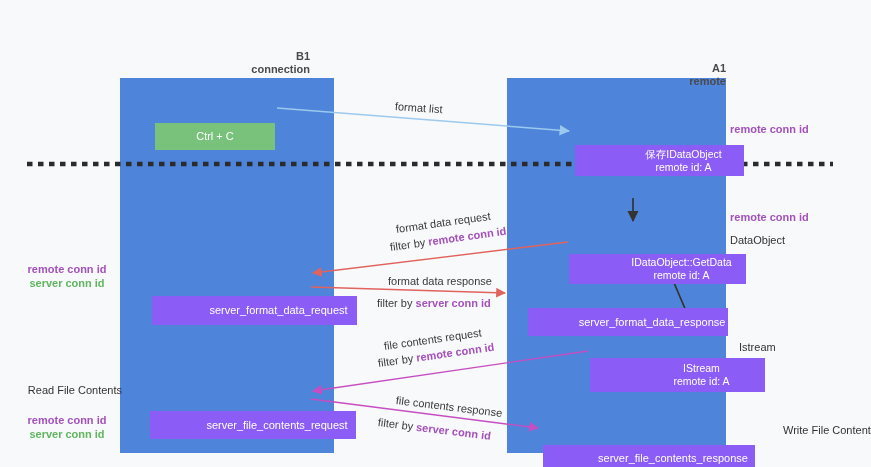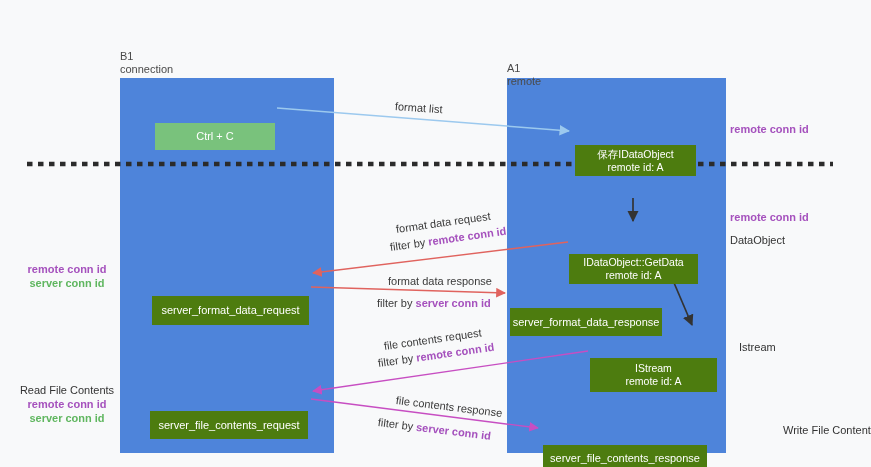--- a/index.html
+++ b/index.html
@@ -1,33 +1,33 @@
 <!DOCTYPE html>
 <html><head>
 <meta charset="utf-8">
 <style>
   html,body{margin:0;padding:0;background:#fff;font-family:"Liberation Sans",sans-serif;}
   .canvas{position:relative;width:871px;height:467px;background:#f8f9fa;overflow:hidden;}
 
   .title{position:absolute;top:5px;left:0;width:100%;text-align:center;
          font-size:15px;color:#3d3d3d;line-height:19px;z-index:4;}
 
-  .col-header{position:absolute;text-align:left;font-size:11px;color:#4a4a4a;line-height:13px;z-index:4;}
+  .col-header{position:absolute;text-align:right;font-size:11px;color:#4a4a4a;line-height:13px;z-index:4;font-weight:bold;}
   .col-header.left{left:120px;top:50px;width:190px;}
   .col-header.right{left:507px;top:62px;width:219px;}
 
   .lifeline{position:absolute;top:78px;height:375px;background:#4e84da;z-index:1;}
   .lifeline.left{left:120px;width:214px;}
   .lifeline.right{left:507px;width:219px;}
 
   svg.overlay{position:absolute;left:0;top:0;z-index:2;pointer-events:none;}
 
   .box{position:absolute;z-index:3;display:flex;flex-direction:column;align-items:center;
        justify-content:center;color:#fff;text-align:center;font-size:11px;line-height:13px;margin-top:28px;}
-  .box.orange{background:#4d7c0f;}
+  .box.orange{background:#8b5cf6;padding-left:48px;}
   .box.green{background:#79c27c;}
   .box.small{font-size:10.5px;}
 
   .lbl{position:absolute;z-index:4;white-space:nowrap;font-size:11px;color:#3a3a3a;
        transform-origin:left center;}
   .id-purple{color:#a551bd;font-weight:bold;}
   .id-green{color:#5fb65f;font-weight:bold;}
   .side{position:absolute;z-index:4;white-space:nowrap;font-size:11px;color:#333;}
   .side.bold-purple{color:#a551bd;font-weight:bold;}
   .stack{position:absolute;z-index:4;text-align:center;font-size:11px;line-height:14px;width:110px;}
@@ -95,21 +95,21 @@
 
   <div class="box orange small" style="left:569px;top:226px;width:129px;height:30px;">
     <span>IDataObject::GetData</span>
     <span>remote id: A</span>
   </div>
 
   <div class="box orange" style="left:152px;top:268px;width:157px;height:29px;">
     <span>server_format_data_request</span>
   </div>
 
-  <div class="box orange" style="left:510px;top:280px;width:152px;height:28px;">
+  <div class="box orange" style="left:528px;top:280px;width:152px;height:28px;">
     <span>server_format_data_response</span>
   </div>
 
   <div class="box orange small" style="left:590px;top:330px;width:127px;height:34px;">
     <span>IStream</span>
     <span>remote id: A</span>
   </div>
 
   <div class="box orange" style="left:543px;top:417px;width:164px;height:27px;">
     <span>server_file_contents_response</span>
@@ -146,18 +146,18 @@
   <div class="side" style="left:730px;top:234px;">DataObject</div>
   <div class="side" style="left:739px;top:341px;">Istream</div>
   <div class="side" style="left:736px;top:424px;margin-left:47px;">Write File Contents</div>
 
   <div class="stack" style="left:12px;top:262px;">
     <div class="id-purple">remote conn id</div>
     <div class="id-green">server conn id</div>
   </div>
 
   <div class="stack" style="left:12px;top:383px;">
-    <div style="color:#333;margin-bottom:0;">Read File Contents</div>
+    <div style="color:#333;margin-bottom:16px;text-align:right;">Read File Contents</div>
     <div class="id-purple">remote conn id</div>
     <div class="id-green">server conn id</div>
   </div>
 
 </div>
 
 </body></html>

